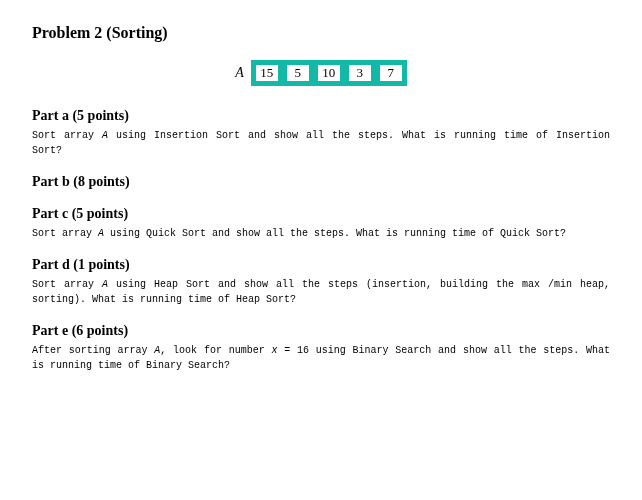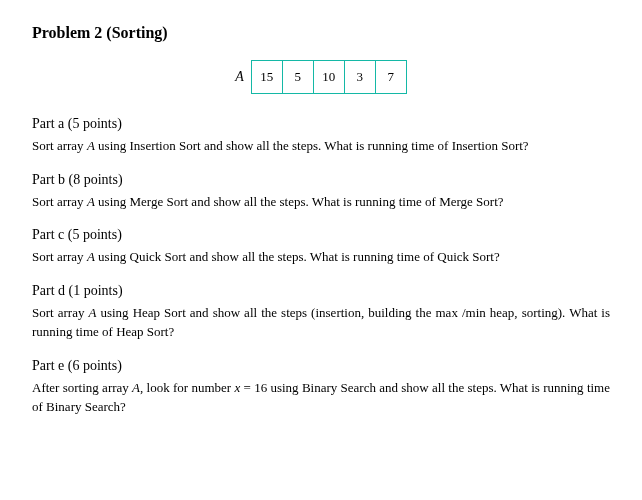--- a/index.html
+++ b/index.html
@@ -36,43 +36,44 @@
       font-size: 14px;
       margin-right: 8px;
     }
 
     .array-cells {
       display: flex;
     }
 
     .array-cell {
       width: 32px;
-      height: 34px;
-      border: 1px solid #14b8a6;
+      height: 26px;
+      border: 5px solid #14b8a6;
       display: flex;
       align-items: center;
       justify-content: center;
       font-size: 13px;
       margin-left: -1px;
     }
 
     .part-section {
       margin-bottom: 16px;
     }
 
     .part-heading {
       font-size: 14px;
-      font-weight: normal;
+      font-weight: bold;
       margin-bottom: 4px;
     }
 
     .part-body {
-      font-size: 13px;
+      font-size: 10px;
       line-height: 1.5;
       text-align: justify;
+      font-family: Liberation Mono, monospace;
     }
 
     .part-body em {
       font-style: italic;
     }
   </style>
 </head>
 <body>
 
 <div class="page-title">Problem 2 (Sorting)</div>
@@ -88,21 +89,20 @@
     </div>
 </div>
 
 <div id="parts-container">
 <div class="part-section">
       <div class="part-heading">Part a (5 points)</div>
       <div class="part-body">Sort array <em>A</em> using Insertion Sort and show all the steps.  What is running time of Insertion Sort?</div>
     </div>
     <div class="part-section">
       <div class="part-heading">Part b (8 points)</div>
-      <div class="part-body">Sort array <em>A</em> using Merge Sort and show all the steps.  What is running time of Merge Sort?</div>
     </div>
     <div class="part-section">
       <div class="part-heading">Part c (5 points)</div>
       <div class="part-body">Sort array <em>A</em> using Quick Sort and show all the steps.  What is running time of Quick Sort?</div>
     </div>
     <div class="part-section">
       <div class="part-heading">Part d (1 points)</div>
       <div class="part-body">Sort array <em>A</em> using Heap Sort and show all the steps (insertion, building the max /min heap, sorting).  What is running time of Heap Sort?</div>
     </div>
     <div class="part-section">

